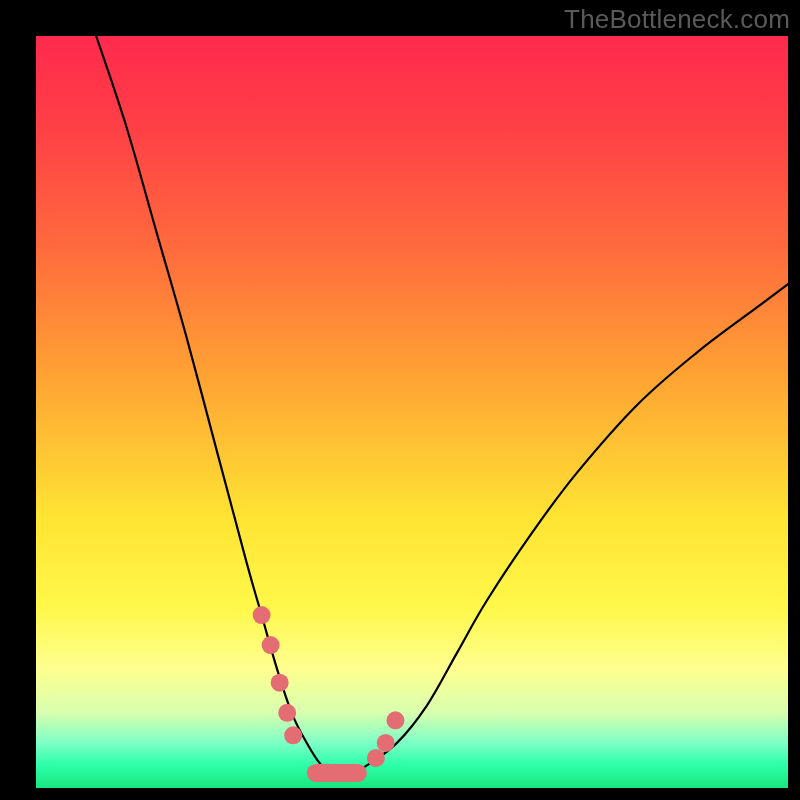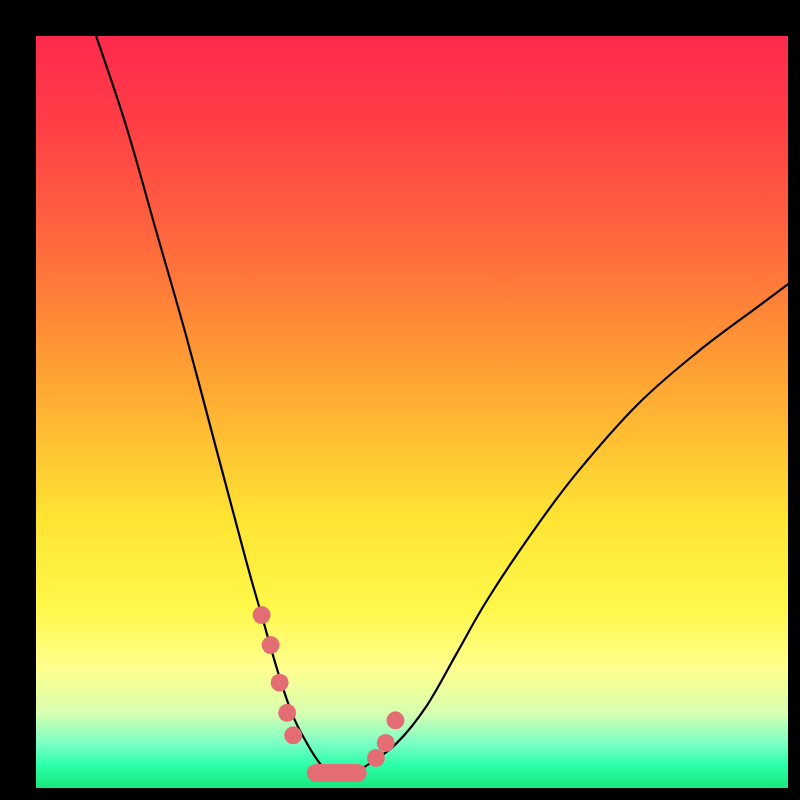--- a/index.html
+++ b/index.html
@@ -71,20 +71,21 @@
   }
   .marker-pill {
     fill: #e46d74;
   }
 </style>
 </head>
 <body>
 
 <div class="stage">
 
+  <div class="watermark">TheBottleneck.com</div>
 
   <div class="plot">
     <div class="gradient"></div>
 
     <svg class="curve" viewBox="0 0 752 752" preserveAspectRatio="none">
 
       <path id="curve-path" class="curve-stroke" d="M 60.160000000000004 0 C 65.5744 16.2432 79.4112 55.04640000000001 90.24 90.24000000000001 C 101.0688 125.43360000000001 109.4912 157.61919999999998 120.32000000000001 195.51999999999998 C 131.1488 233.42079999999999 139.5712 261.54560000000004 150.4 300.8 C 161.2288 340.0544 169.6512 372.99199999999996 180.48 413.59999999999997 C 191.3088 454.20799999999997 202.43840000000003 496.6208 210.56000000000003 526.4 C 218.68160000000003 556.1791999999999 220.1856 560.0896 225.6 579.04 C 231.0144 597.9903999999999 235.22560000000001 614.0831999999999 240.64000000000001 631.68 C 246.05440000000002 649.2768 250.2656 663.2639999999999 255.68 676.8 C 261.0944 690.336 265.30559999999997 697.4048 270.71999999999997 706.88 C 276.13439999999997 716.3552 280.3456 724.0256 285.76 729.44 C 291.1744 734.8544 295.3856 735.6064 300.8 736.96 C 306.2144 738.3136000000001 310.4256 738.3136000000001 315.84 736.96 C 321.2544 735.6064 322.7584 734.8544 330.88 729.44 C 339.0016 724.0256 350.1312 717.7088 360.96 706.88 C 371.7888 696.0512 380.2112 685.5232 391.04 669.28 C 401.8688 653.0368 410.29120000000006 635.5903999999999 421.12000000000006 616.64 C 431.94880000000006 597.6896 437.664 585.6576 451.2 564 C 464.736 542.3424 480.07680000000005 519.3312 496.32000000000005 496.32 C 512.5632 473.3088 522.4896 459.1712 541.4399999999999 436.16 C 560.3903999999999 413.14880000000005 579.9424 390.1376 601.6 368.48 C 623.2576 346.8224 640.1024 333.43680000000006 661.76 315.84000000000003 C 683.4176 298.2432 705.6768 282.9024 721.92 270.71999999999997 C 738.1632 258.53759999999994 746.5856 252.22079999999997 752 248.15999999999997"></path>
 
       <g id="markers-left">
           <circle cx="225.6" cy="579.04" r="9" class="marker"></circle>

